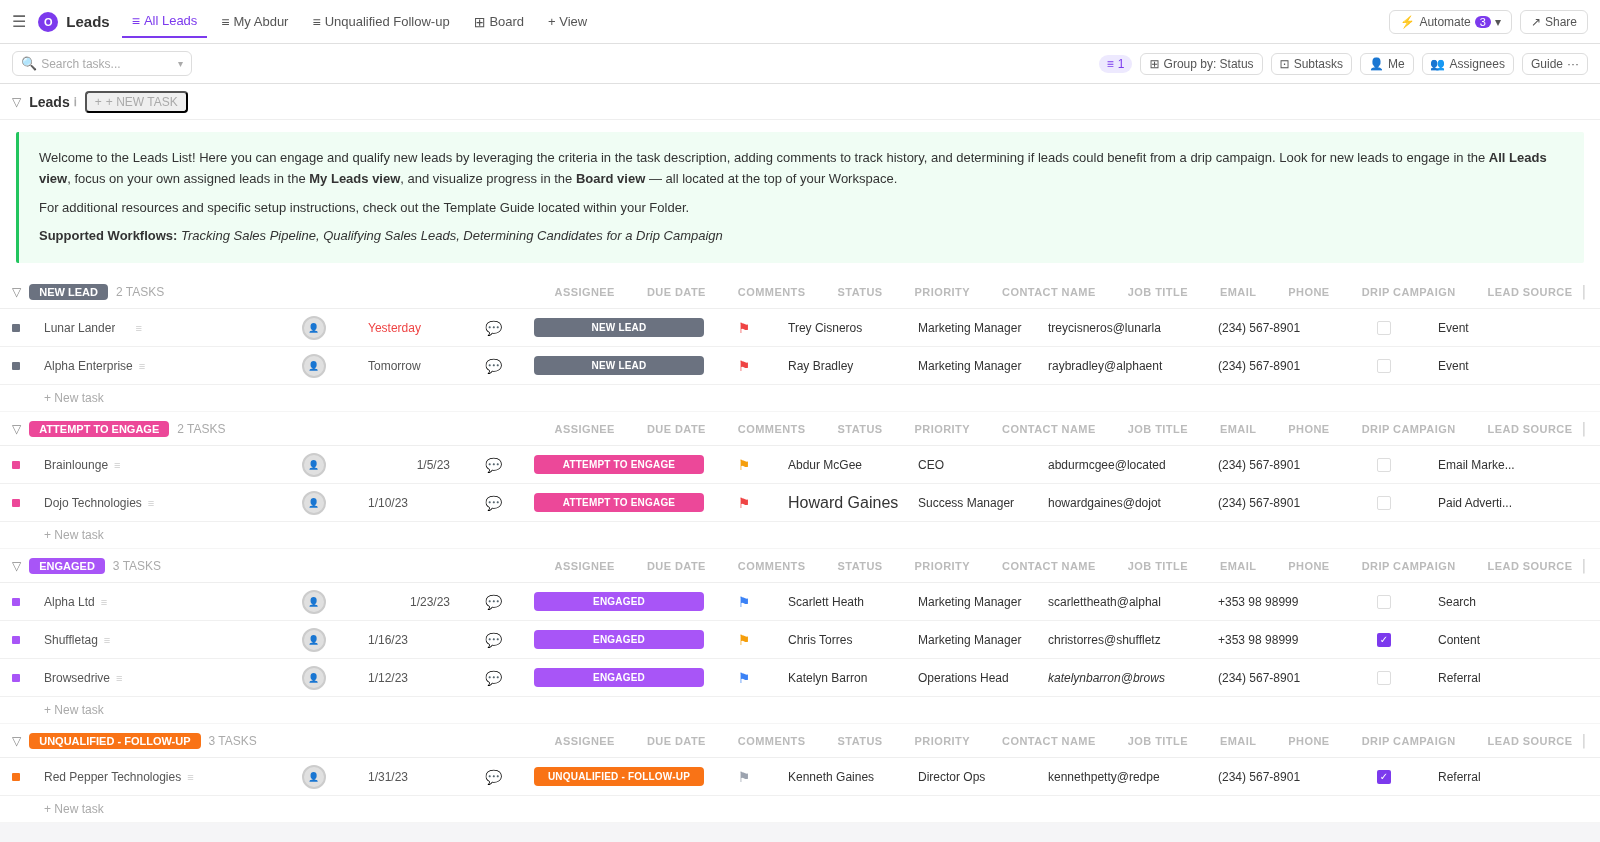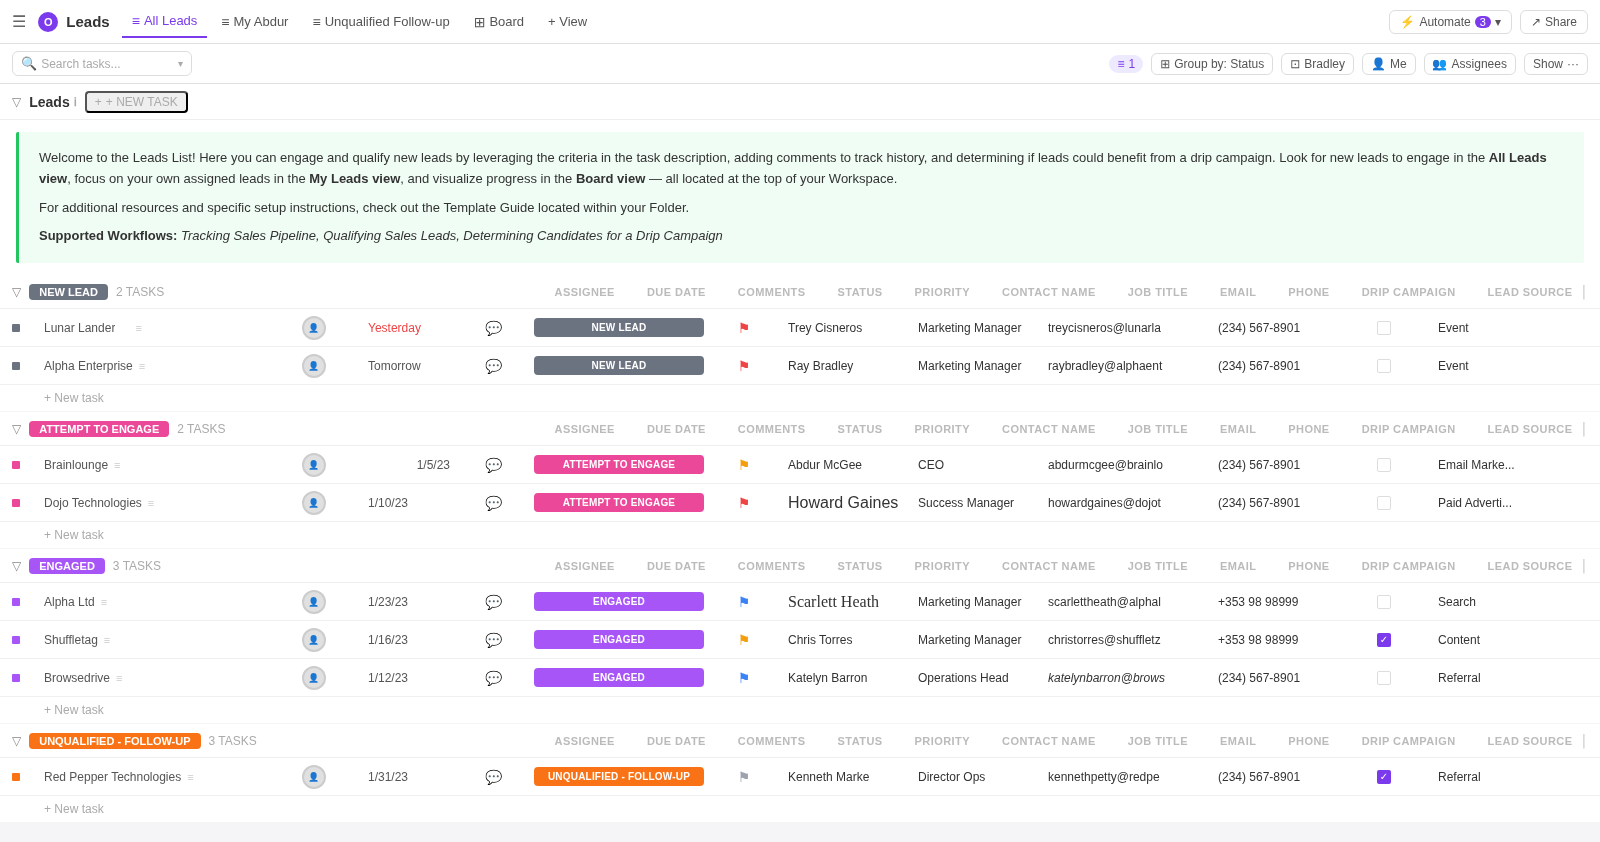--- a/index.html
+++ b/index.html
@@ -128,32 +128,32 @@
     <div class="filter-badge">
       <span>≡</span>
       <span>1</span>
     </div>
     <button class="toolbar-btn">
       <span>⊞</span>
       <span>Group by: Status</span>
     </button>
     <button class="toolbar-btn">
       <span>⊡</span>
-      <span>Bradley</span>
+      <span>Subtasks</span>
     </button>
     <button class="toolbar-btn">
       <span>👤</span>
       <span>Me</span>
     </button>
     <button class="toolbar-btn">
       <span>👥</span>
       <span>Assignees</span>
     </button>
     <button class="toolbar-btn">
-      <span>Show</span>
+      <span>Guide</span>
       <span>···</span>
     </button>
   </div>
 </div>
 
 <div class="main">
 
   <div class="leads-header-row">
     <span class="section-toggle">▽</span>
     <span class="leads-title">
@@ -294,21 +294,21 @@
         <span style="color:#ccc;font-size:14px;cursor:pointer;">💬</span>
       </div>
       <div>
         <div style="background:#ec4899;color:#fff;font-size:10px;font-weight:700;padding:4px 8px;border-radius:4px;text-align:center;white-space:nowrap;letter-spacing:0.02em;">ATTEMPT TO ENGAGE</div>
       </div>
       <div style="display:flex;align-items:center;justify-content:center;">
         <span style="color:#f59e0b;font-size:14px;">⚑</span>
       </div>
       <div style="font-size:12px;color:#333;padding:0 4px;overflow:hidden;text-overflow:ellipsis;white-space:nowrap;">Abdur McGee</div>
       <div style="font-size:12px;color:#333;padding:0 4px;overflow:hidden;text-overflow:ellipsis;white-space:nowrap;">CEO</div>
-      <div style="font-size:12px;color:#333;padding:0 4px;overflow:hidden;text-overflow:ellipsis;white-space:nowrap;">abdurmcgee@brainlo</div>
+      <div style="font-size:12px;color:#333;padding:0 4px;overflow:hidden;text-overflow:ellipsis;white-space:nowrap;">abdurmcgee@located</div>
       <div style="font-size:12px;color:#333;padding:0 4px;overflow:hidden;text-overflow:ellipsis;white-space:nowrap;">(234) 567-8901</div>
       <div style="display:flex;align-items:center;justify-content:center;">
           <div style="width:14px;height:14px;border:1px solid #ddd;border-radius:2px;background:#fff;"></div>
         </div>
       <div style="font-size:12px;color:#333;padding:0 4px;overflow:hidden;text-overflow:ellipsis;white-space:nowrap;">Email Marke...</div>
     </div>
       <div style="display: grid; grid-template-columns: 32px 220px 100px 90px 80px 170px 80px 130px 130px 170px 120px 100px 110px; border-bottom: 1px solid rgb(240, 240, 240); padding: 0px 12px; min-height: 38px; align-items: center; background: rgb(255, 255, 255);">
       <div style="display:flex;align-items:center;">
         <span style="width:8px;height:8px;border-radius:1px;background:#ec4899;flex-shrink:0;"></span>
       </div>
@@ -362,31 +362,31 @@
       <div style="display:flex;align-items:center;">
         <span style="width:8px;height:8px;border-radius:1px;background:#a855f7;flex-shrink:0;"></span>
       </div>
       <div style="display:flex;align-items:center;gap:6px;font-size:12px;overflow:hidden;">
         <span style="color:#555;overflow:hidden;text-overflow:ellipsis;white-space:nowrap;">Alpha Ltd</span>
         <span style="color:#ccc;font-size:11px;">≡</span>
       </div>
       <div style="display:flex;align-items:center;justify-content:center;">
         <div style="width:24px;height:24px;border-radius:50%;background:#e0e0e0;display:flex;align-items:center;justify-content:center;font-size:9px;color:#999;border:2px solid #ccc;">👤</div>
       </div>
-      <div style="font-size:12px;color:#555;padding:0 4px;">1/23/23</div>
+      <div style="font-size:12px;color:#555;padding:0 4px;text-align:right;">1/23/23</div>
       <div style="display:flex;align-items:center;justify-content:center;">
         <span style="color:#ccc;font-size:14px;cursor:pointer;">💬</span>
       </div>
       <div>
         <div style="background:#a855f7;color:#fff;font-size:10px;font-weight:700;padding:4px 8px;border-radius:4px;text-align:center;white-space:nowrap;letter-spacing:0.02em;">ENGAGED</div>
       </div>
       <div style="display:flex;align-items:center;justify-content:center;">
         <span style="color:#3b82f6;font-size:14px;">⚑</span>
       </div>
-      <div style="font-size:16px;color:#333;padding:0 4px;overflow:hidden;text-overflow:ellipsis;white-space:nowrap;font-family:Liberation Serif, serif;">Scarlett Heath</div>
+      <div style="font-size:12px;color:#333;padding:0 4px;overflow:hidden;text-overflow:ellipsis;white-space:nowrap;">Scarlett Heath</div>
       <div style="font-size:12px;color:#333;padding:0 4px;overflow:hidden;text-overflow:ellipsis;white-space:nowrap;">Marketing Manager</div>
       <div style="font-size:12px;color:#333;padding:0 4px;overflow:hidden;text-overflow:ellipsis;white-space:nowrap;">scarlettheath@alphal</div>
       <div style="font-size:12px;color:#333;padding:0 4px;overflow:hidden;text-overflow:ellipsis;white-space:nowrap;">+353 98 98999</div>
       <div style="display:flex;align-items:center;justify-content:center;">
           <div style="width:14px;height:14px;border:1px solid #ddd;border-radius:2px;background:#fff;"></div>
         </div>
       <div style="font-size:12px;color:#333;padding:0 4px;overflow:hidden;text-overflow:ellipsis;white-space:nowrap;">Search</div>
     </div>
       <div style="display: grid; grid-template-columns: 32px 220px 100px 90px 80px 170px 80px 130px 130px 170px 120px 100px 110px; border-bottom: 1px solid rgb(240, 240, 240); padding: 0px 12px; min-height: 38px; align-items: center; background: rgb(255, 255, 255);">
       <div style="display:flex;align-items:center;">
@@ -484,21 +484,21 @@
       <div style="font-size:12px;color:#555;padding:0 4px;">1/31/23</div>
       <div style="display:flex;align-items:center;justify-content:center;">
         <span style="color:#ccc;font-size:14px;cursor:pointer;">💬</span>
       </div>
       <div>
         <div style="background:#f97316;color:#fff;font-size:10px;font-weight:700;padding:4px 8px;border-radius:4px;text-align:center;white-space:nowrap;letter-spacing:0.02em;">UNQUALIFIED - FOLLOW-UP</div>
       </div>
       <div style="display:flex;align-items:center;justify-content:center;">
         <span style="color:#9ca3af;font-size:14px;">⚑</span>
       </div>
-      <div style="font-size:12px;color:#333;padding:0 4px;overflow:hidden;text-overflow:ellipsis;white-space:nowrap;">Kenneth Marke</div>
+      <div style="font-size:12px;color:#333;padding:0 4px;overflow:hidden;text-overflow:ellipsis;white-space:nowrap;">Kenneth Gaines</div>
       <div style="font-size:12px;color:#333;padding:0 4px;overflow:hidden;text-overflow:ellipsis;white-space:nowrap;">Director Ops</div>
       <div style="font-size:12px;color:#333;padding:0 4px;overflow:hidden;text-overflow:ellipsis;white-space:nowrap;">kennethpetty@redpe</div>
       <div style="font-size:12px;color:#333;padding:0 4px;overflow:hidden;text-overflow:ellipsis;white-space:nowrap;">(234) 567-8901</div>
       <div style="display:flex;align-items:center;justify-content:center;">
           <div style="width:14px;height:14px;border-radius:2px;background:#7c3aed;display:flex;align-items:center;justify-content:center;">
             <span style="color:#fff;font-size:10px;">✓</span>
           </div>
         </div>
       <div style="font-size:12px;color:#333;padding:0 4px;overflow:hidden;text-overflow:ellipsis;white-space:nowrap;">Referral</div>
     </div>

